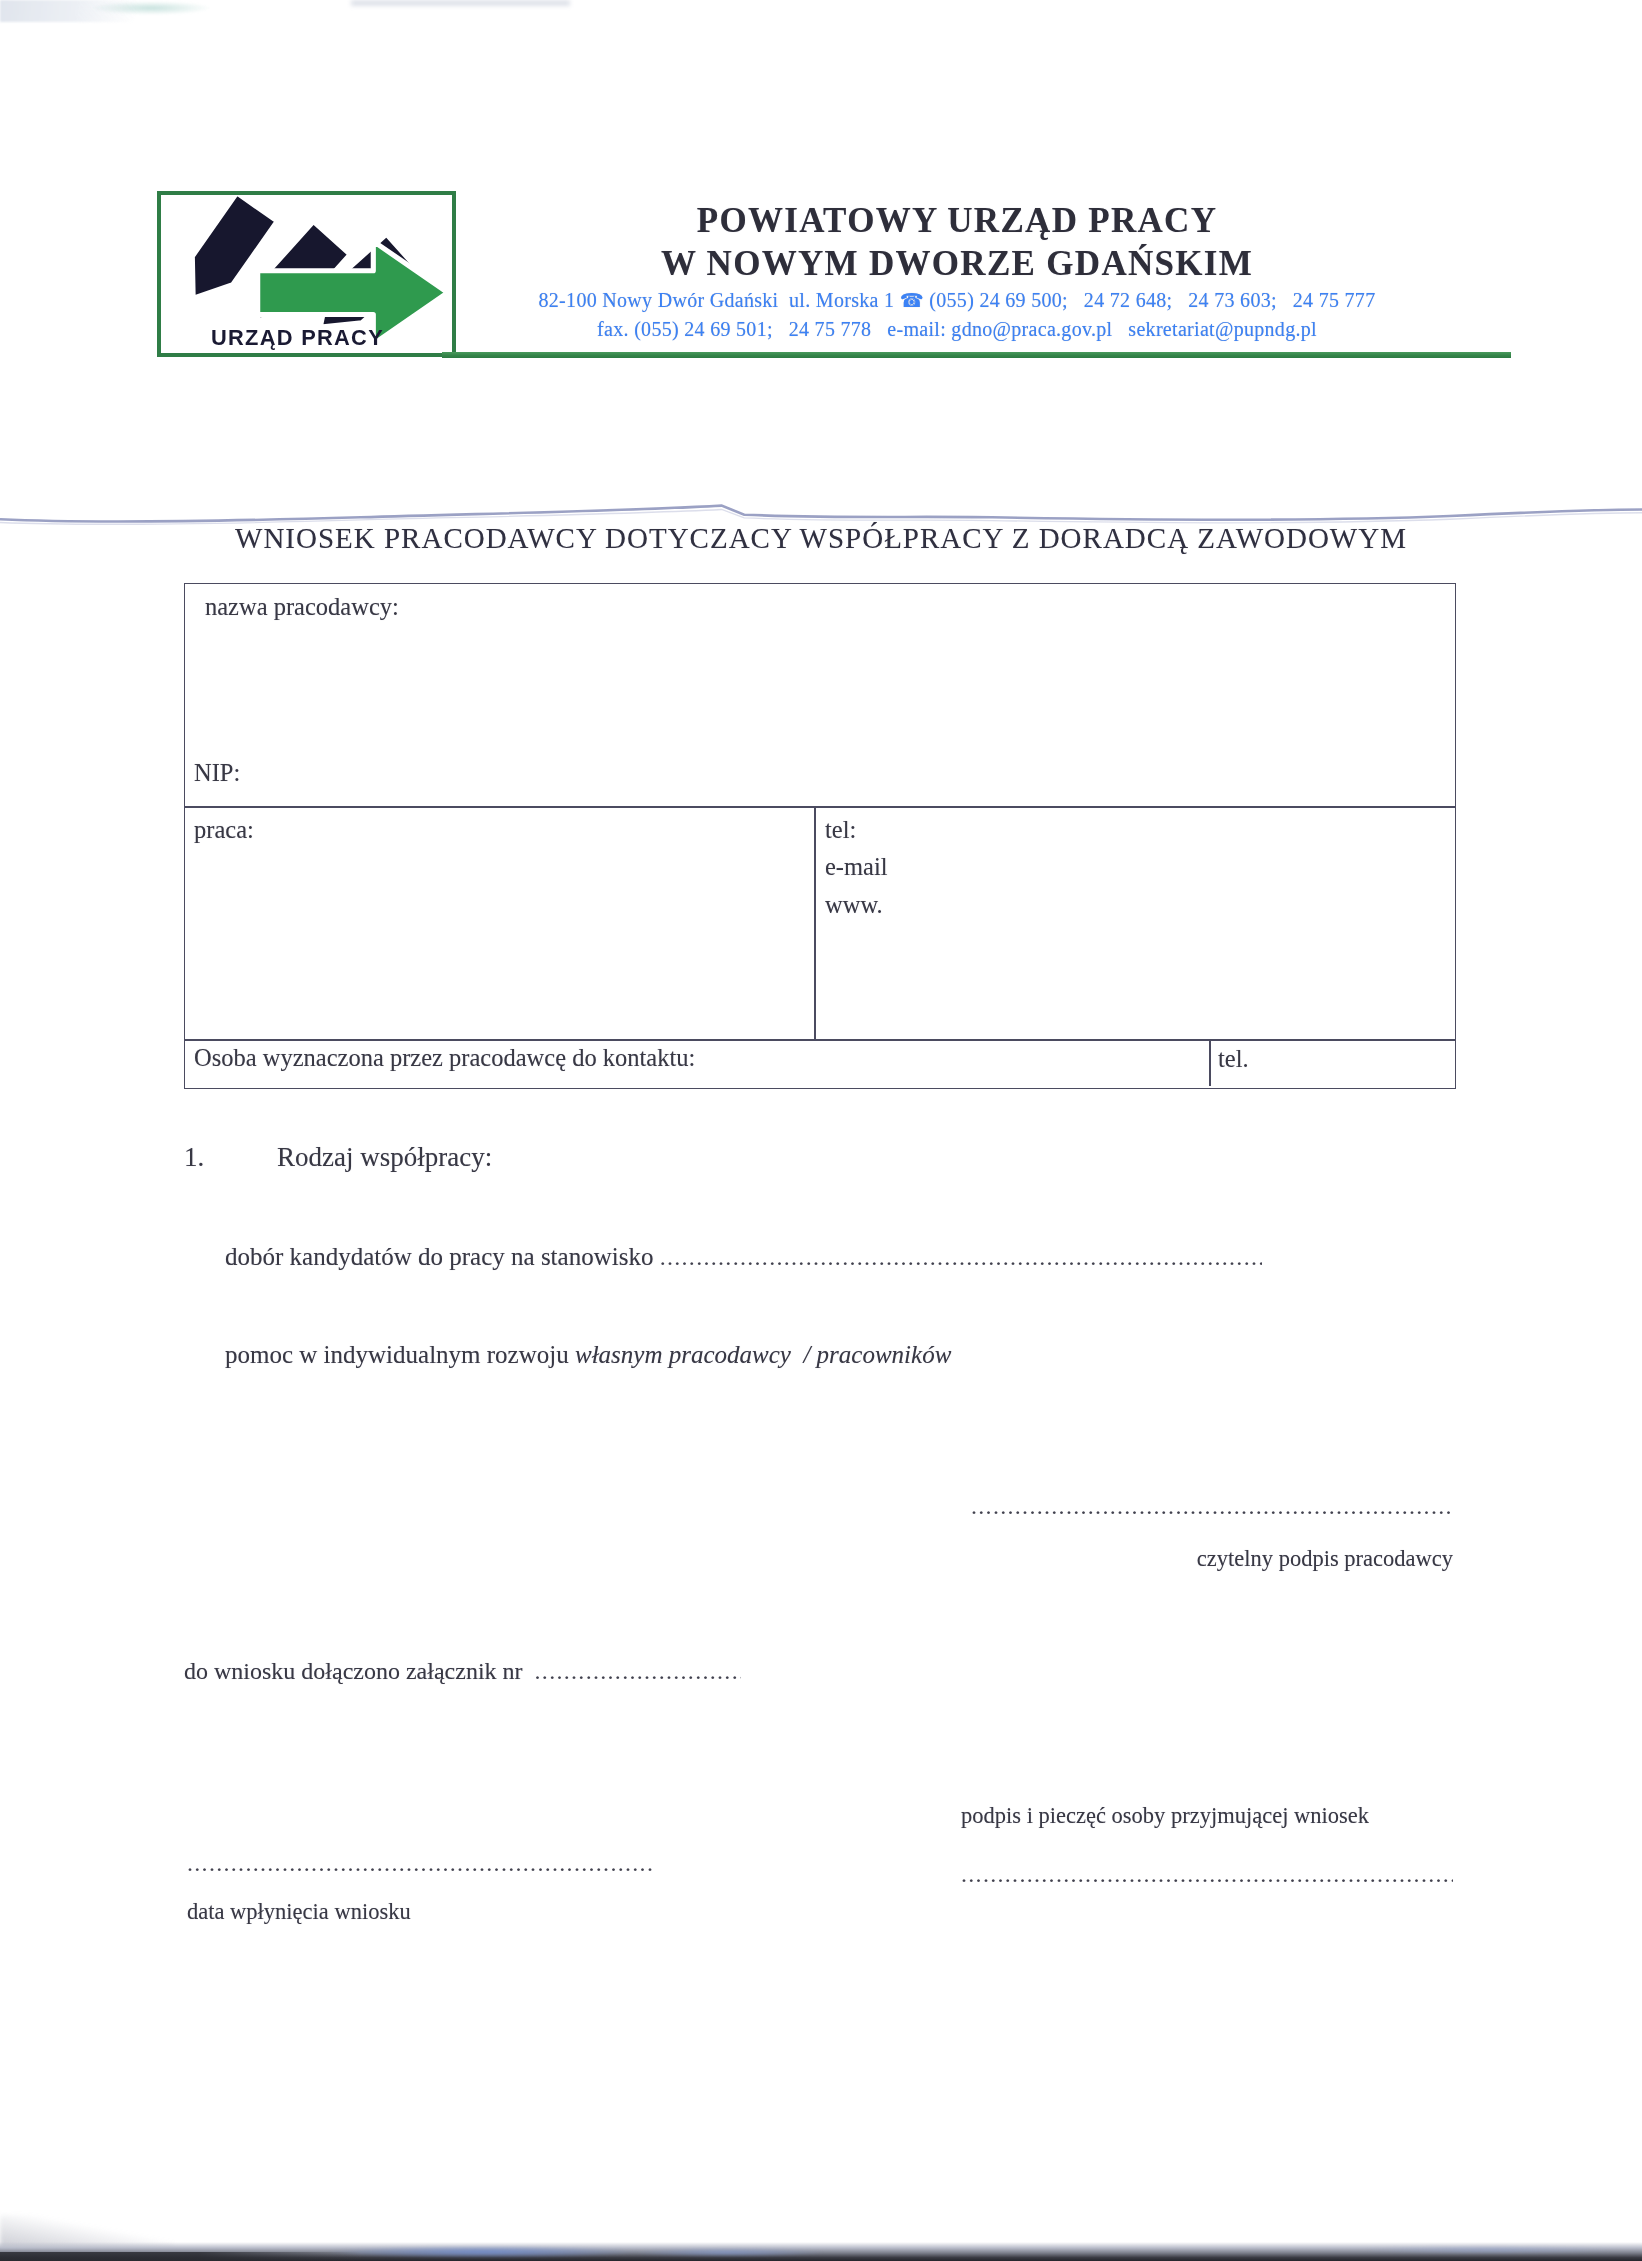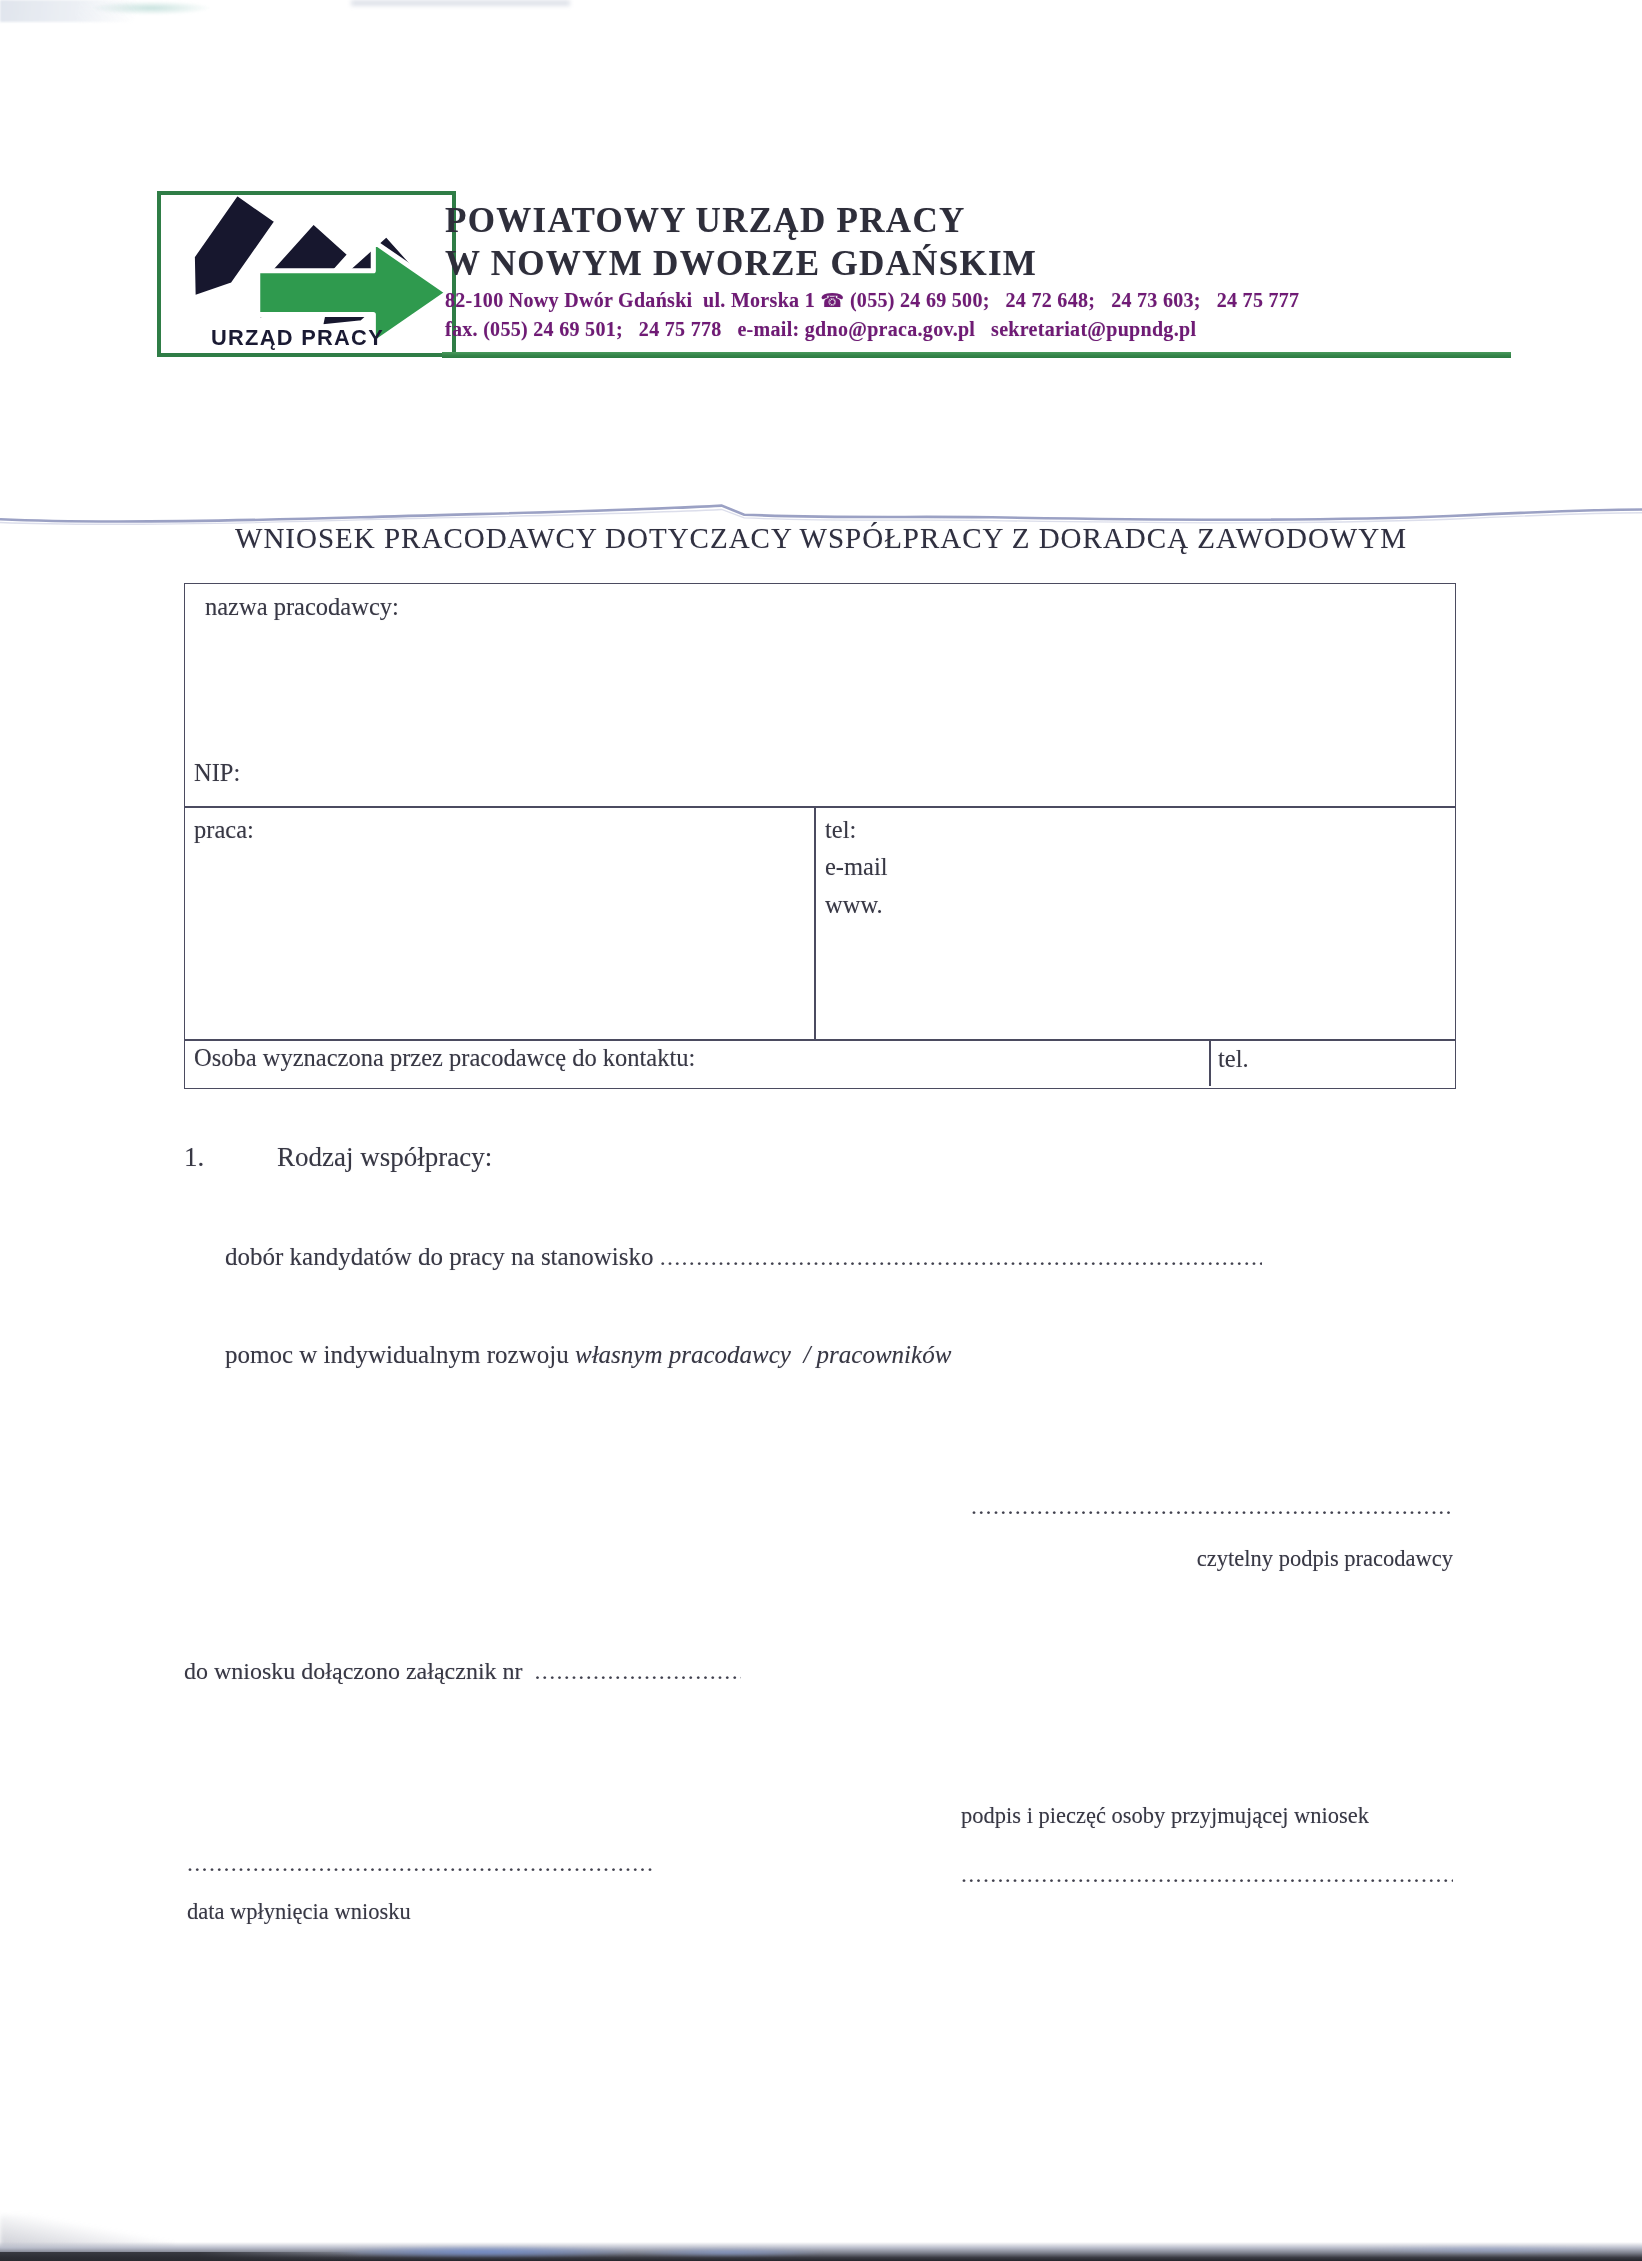--- a/index.html
+++ b/index.html
@@ -32,25 +32,25 @@
   .band-blue2{left:631px;top:2248px;width:193px;height:9px;
     background:radial-gradient(ellipse at center,rgba(130,155,215,.6),rgba(130,155,215,0) 72%);filter:blur(1.3px);}
   .band-blue3{left:1366px;top:2246px;width:245px;height:7.7px;
     background:radial-gradient(ellipse at center,rgba(140,160,210,.45),rgba(140,160,210,0) 75%);filter:blur(1.3px);}
   .band-dark-left{left:0;top:2252px;width:361px;height:9px;
     background:linear-gradient(to right,#2a2b31 0%,#2a2b31 55%,rgba(42,43,49,0) 100%);opacity:.85;}
 
   
   .logo-box{left:157px;top:191px;width:291px;height:158px;background:#fff;
     border:4.5px solid #2f7d46;}
-  .hdr-line{left:445px;width:1024px;white-space:pre;}
+  .hdr-line{left:445px;width:1024px;text-align:center;white-space:pre;}
   .hdr-title{font-weight:bold;font-size:35px;letter-spacing:1.3px;color:#2e2e3a;}
   .hdr-title1{top:201px;}
   .hdr-title2{top:244px;}
-  .hdr-addr{font-size:20px;letter-spacing:0.3px;color:#701a75;font-weight:bold;}
+  .hdr-addr{font-size:20px;letter-spacing:0.3px;color:#3b82f6;}
   .hdr-addr1{top:289px;}
   .hdr-addr2{top:318px;}
   .phone-glyph{font-family:"DejaVu Sans",sans-serif;font-size:19.3px;}
   .green-rule{left:442px;top:352px;width:1069px;height:6.4px;
     background:linear-gradient(to bottom,#4a9a5d 0%,#35854a 55%,#2e7a43 100%);}
 
   
   .fold-svg{left:0;top:490px;width:1643px;height:52px;}
 
   

